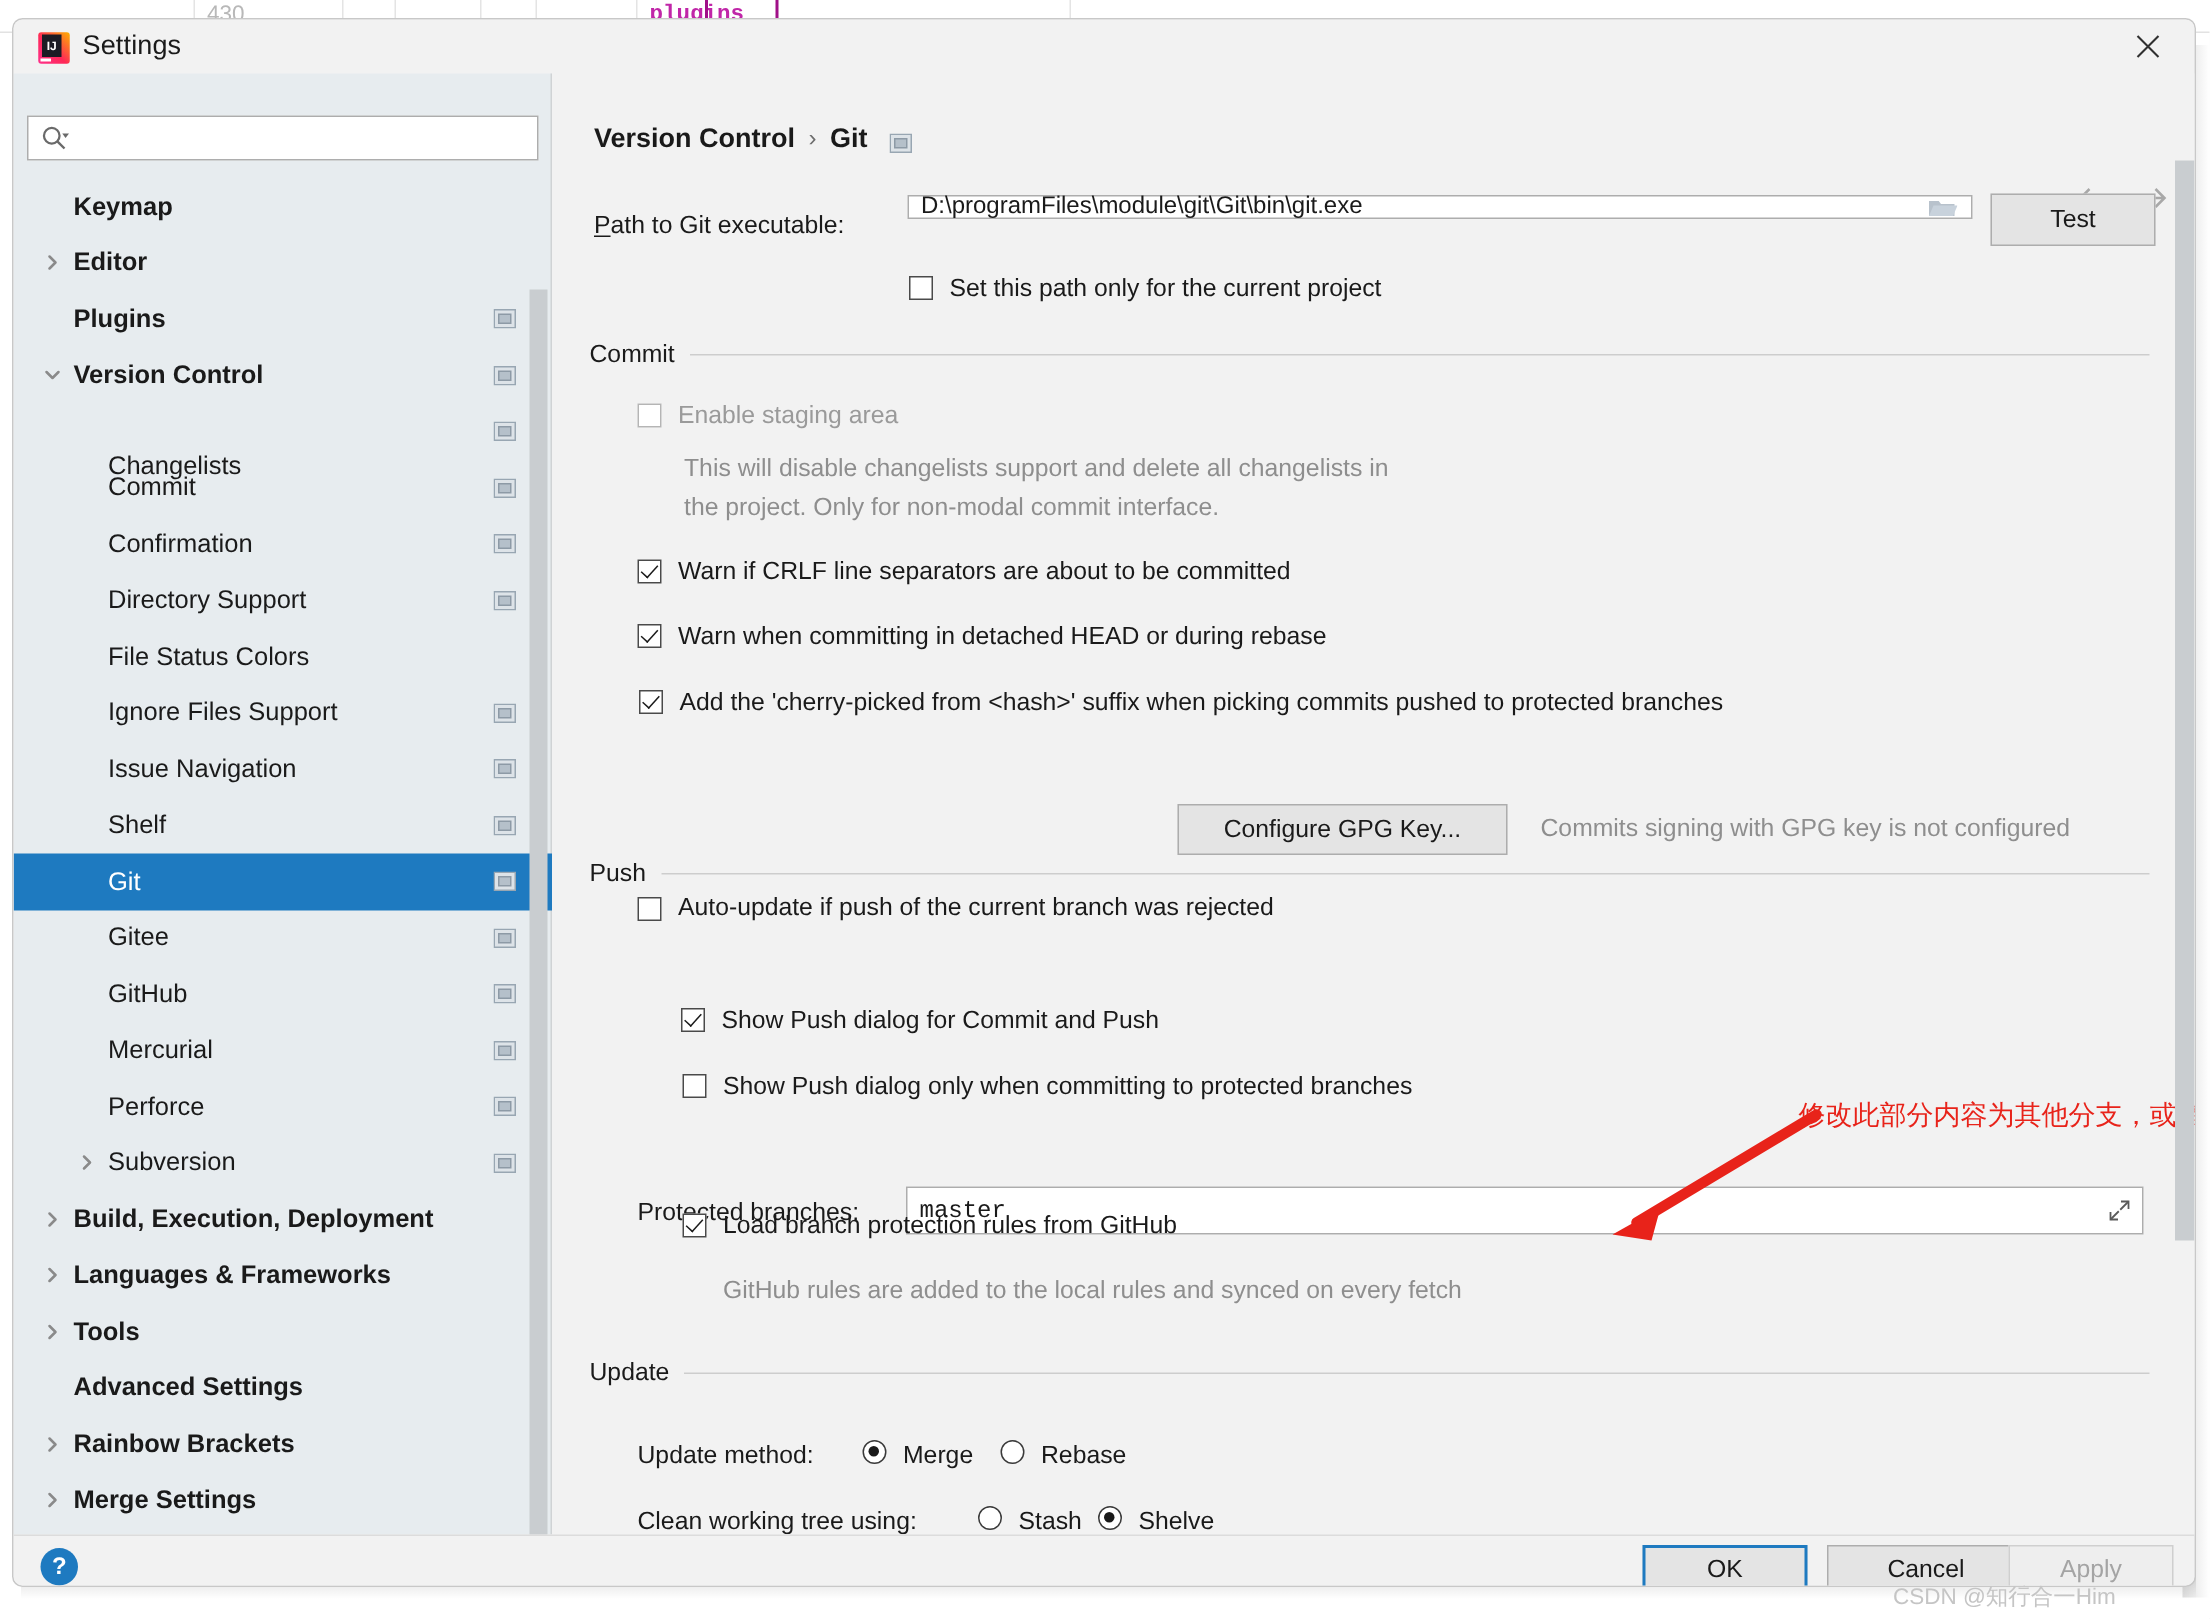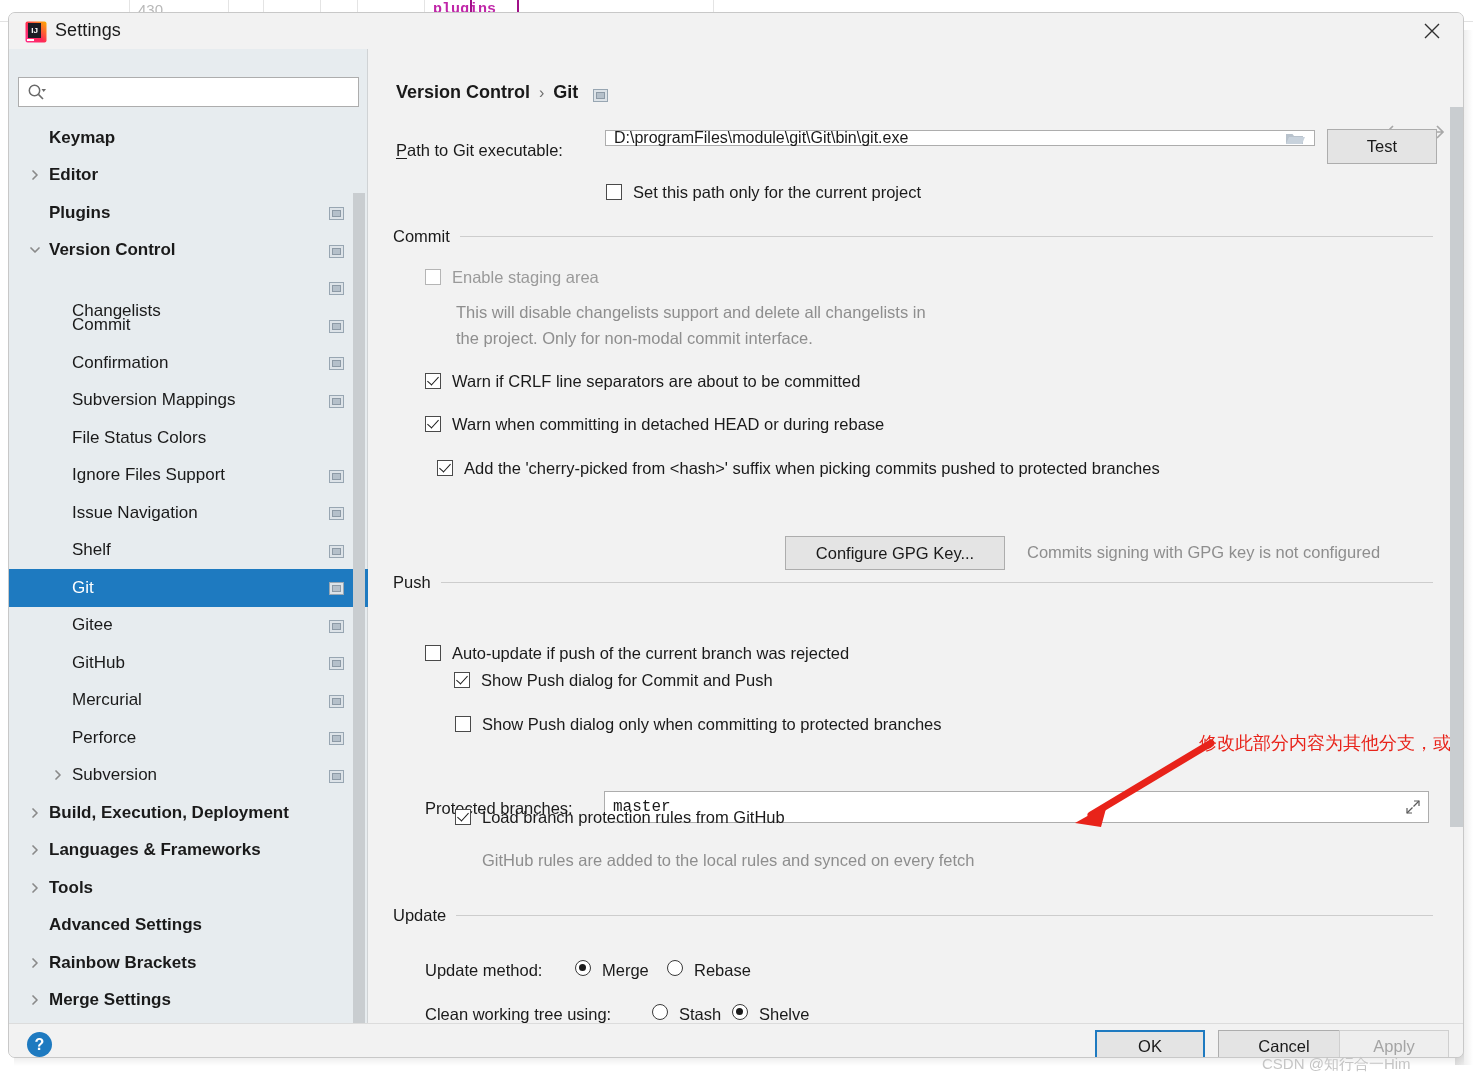--- a/index.html
+++ b/index.html
@@ -377,21 +377,21 @@
             </svg></span>
         </div>
         <div class="tree-row">
           <span class="tree-label" style="left: 63px;">Confirmation</span>
           <span class="proj-icon"><svg width="15" height="13" viewBox="0 0 15 13">
               <rect x="0.5" y="0.5" width="14" height="12" fill="#dde3e8" stroke="#98a6b2"></rect>
               <rect x="3.5" y="3.5" width="8" height="6" fill="#b5c0ca" stroke="#8d9aa6"></rect>
             </svg></span>
         </div>
         <div class="tree-row">
-          <span class="tree-label" style="left: 63px;">Subversion Mappings</span>
+          <span class="tree-label" style="left: 63px;">Directory Support</span>
           <span class="proj-icon"><svg width="15" height="13" viewBox="0 0 15 13">
               <rect x="0.5" y="0.5" width="14" height="12" fill="#dde3e8" stroke="#98a6b2"></rect>
               <rect x="3.5" y="3.5" width="8" height="6" fill="#b5c0ca" stroke="#8d9aa6"></rect>
             </svg></span>
         </div>
         <div class="tree-row">
           <span class="tree-label" style="left: 63px;">File Status Colors</span>
         </div>
         <div class="tree-row">
           <span class="tree-label" style="left: 63px;">Ignore Files Support</span>
@@ -566,34 +566,34 @@
     <div class="helptext" style="left:87px; top:276px;">the project. Only for non-modal commit interface.</div>
 
     <div class="cb-row" style="left:56px; top:322px;">
       <span class="cbx checked"></span>
       <span class="cb-text">Warn if CRLF line separators are about to be committed</span>
     </div>
     <div class="cb-row" style="left:56px; top:365px;">
       <span class="cbx checked"></span>
       <span class="cb-text">Warn when committing in detached HEAD or during rebase</span>
     </div>
-    <div class="cb-row" style="left:68px; top:409px;">
+    <div class="cb-row" style="left:57px; top:409px;">
       <span class="cbx checked"></span>
       <span class="cb-text">Add the 'cherry-picked from &lt;hash&gt;' suffix when picking commits pushed to protected branches</span>
     </div>
 
     <div id="gpg-btn">Configure GPG Key...</div>
     <div class="lbl dim" id="gpg-note">Commits signing with GPG key is not configured</div>
 
     <div class="section-head" style="top:523px;">
       <span class="st">Push</span>
       <span class="rule"></span>
     </div>
 
-    <div class="cb-row" style="left:56px; top:594px;">
+    <div class="cb-row" style="left:56px; top:546px;align-items:center;">
       <span class="cbx"></span>
       <span class="cb-text">Auto-update if push of the current branch was rejected</span>
     </div>
     <div class="cb-row" style="left:56px; top:621px;padding-left:29px;">
       <span class="cbx checked"></span>
       <span class="cb-text">Show Push dialog for Commit and Push</span>
     </div>
     <div class="cb-row" style="left:86px; top:665px;">
       <span class="cbx"></span>
       <span class="cb-text">Show Push dialog only when committing to protected branches</span>

